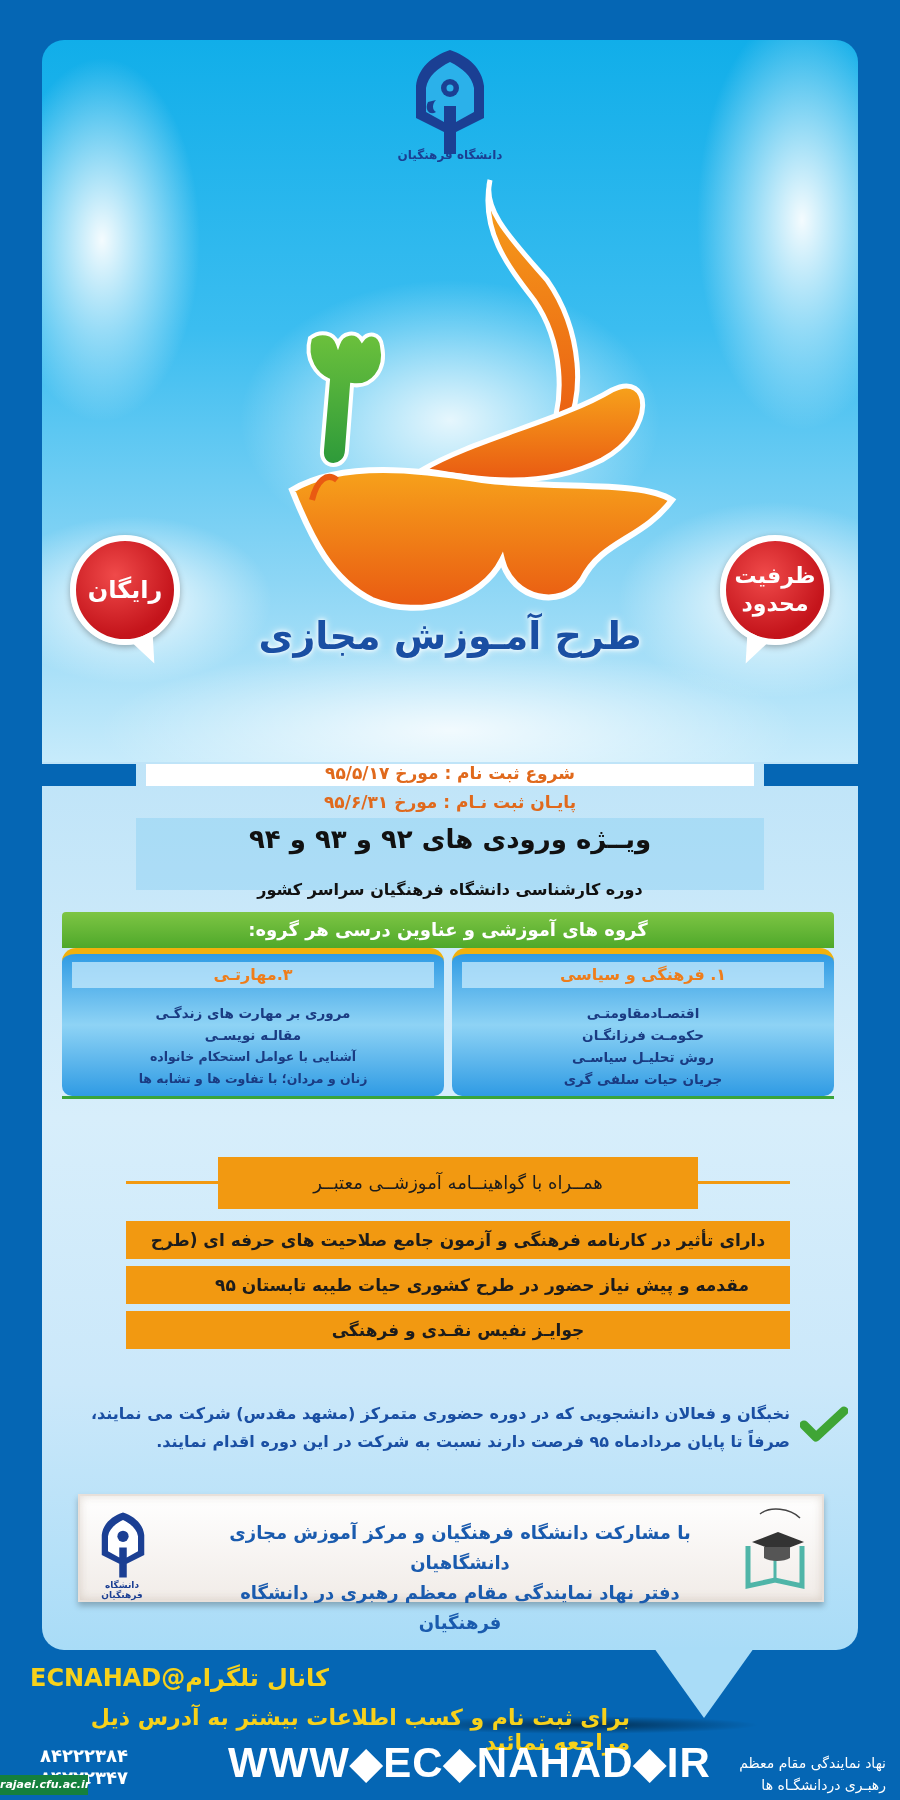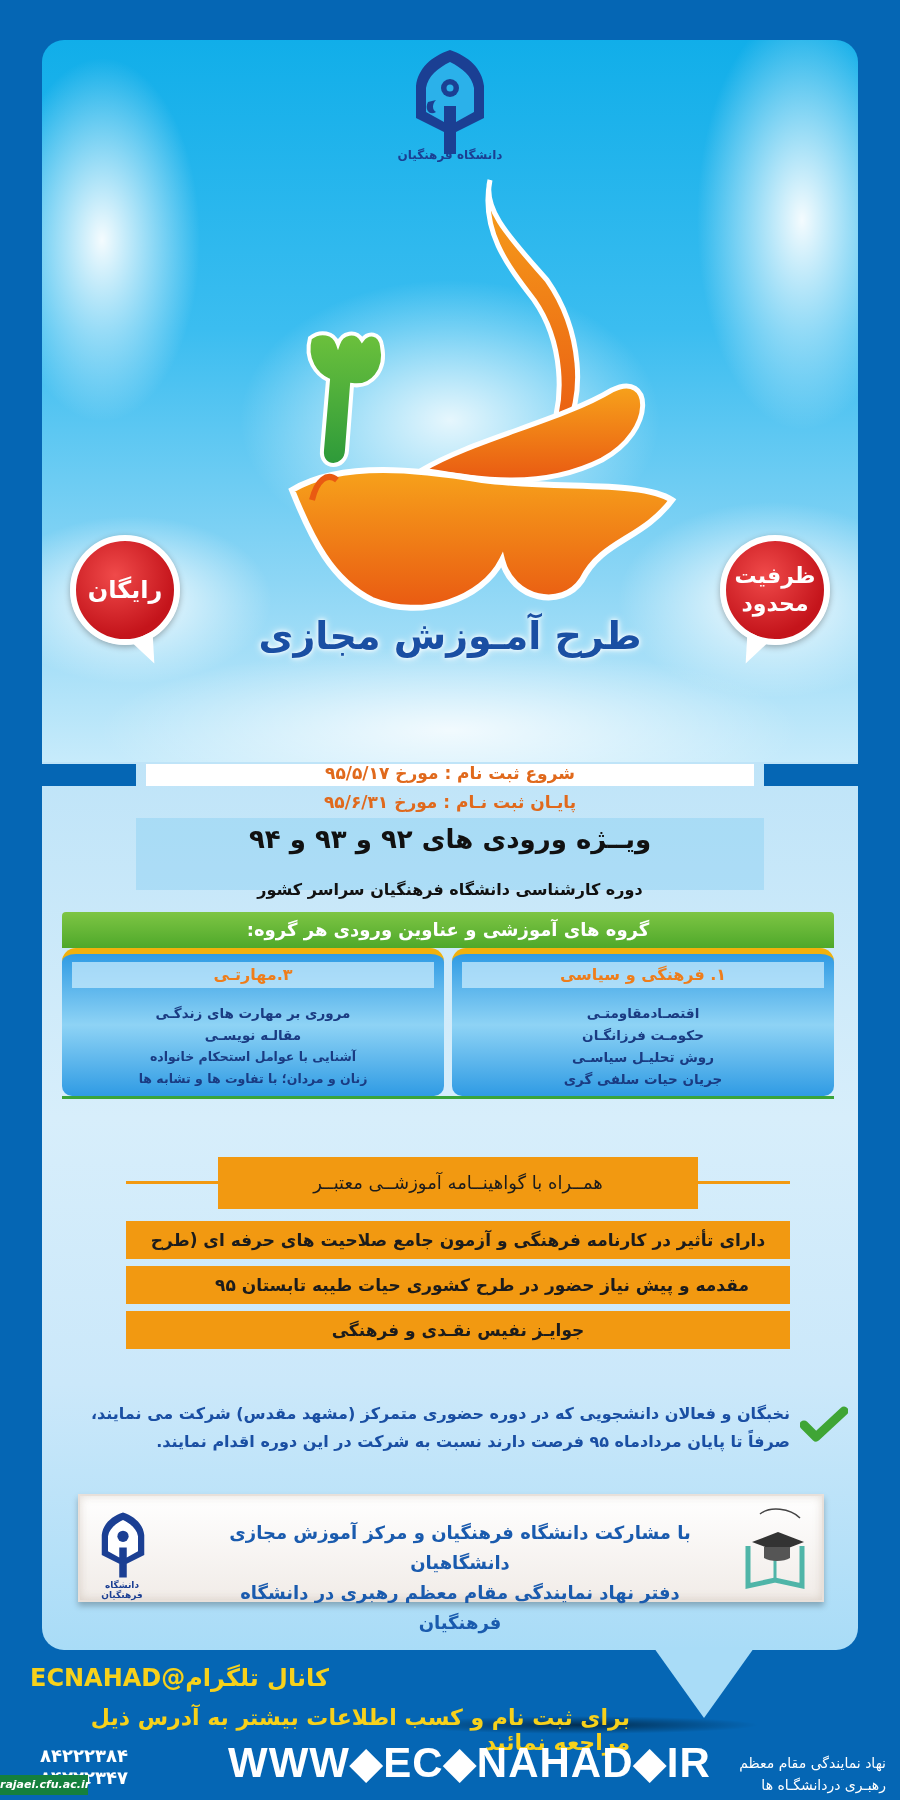--- a/index.html
+++ b/index.html
@@ -270,21 +270,21 @@
 <div class="date-bar-left"></div>
 <div class="date-bar-right"></div>
 <div class="date-white"></div>
 <div class="date-line date-start">شروع ثبت نام :  مورخ  ۹۵/۵/۱۷</div>
 <div class="date-line date-end">پایـان ثبت نـام : مورخ ۹۵/۶/۳۱</div>
 
 <div class="entry-box"></div>
 <div class="entry-title">ویــژه ورودی های ۹۲ و ۹۳ و ۹۴</div>
 <div class="entry-sub">دوره کارشناسی دانشگاه فرهنگیان سراسر کشور</div>
 
-<div class="groups-header">گروه های آموزشی و عناوین ورودی هر گروه:</div>
+<div class="groups-header">گروه های آموزشی و عناوین درسی هر گروه:</div>
 <div class="groups-row">
   <div class="group-card">
     <div class="group-title">۱. فرهنگی و سیاسی</div>
     <div class="group-item">اقتصـادمقاومتـی</div>
     <div class="group-item">حکومـت فرزانگـان</div>
     <div class="group-item">روش تحلیـل سیاسـی</div>
     <div class="group-item">جریان حیات سلفی گری</div>
   </div>
   <div class="group-card">
     <div class="group-title">۳.مهارتـی</div>

